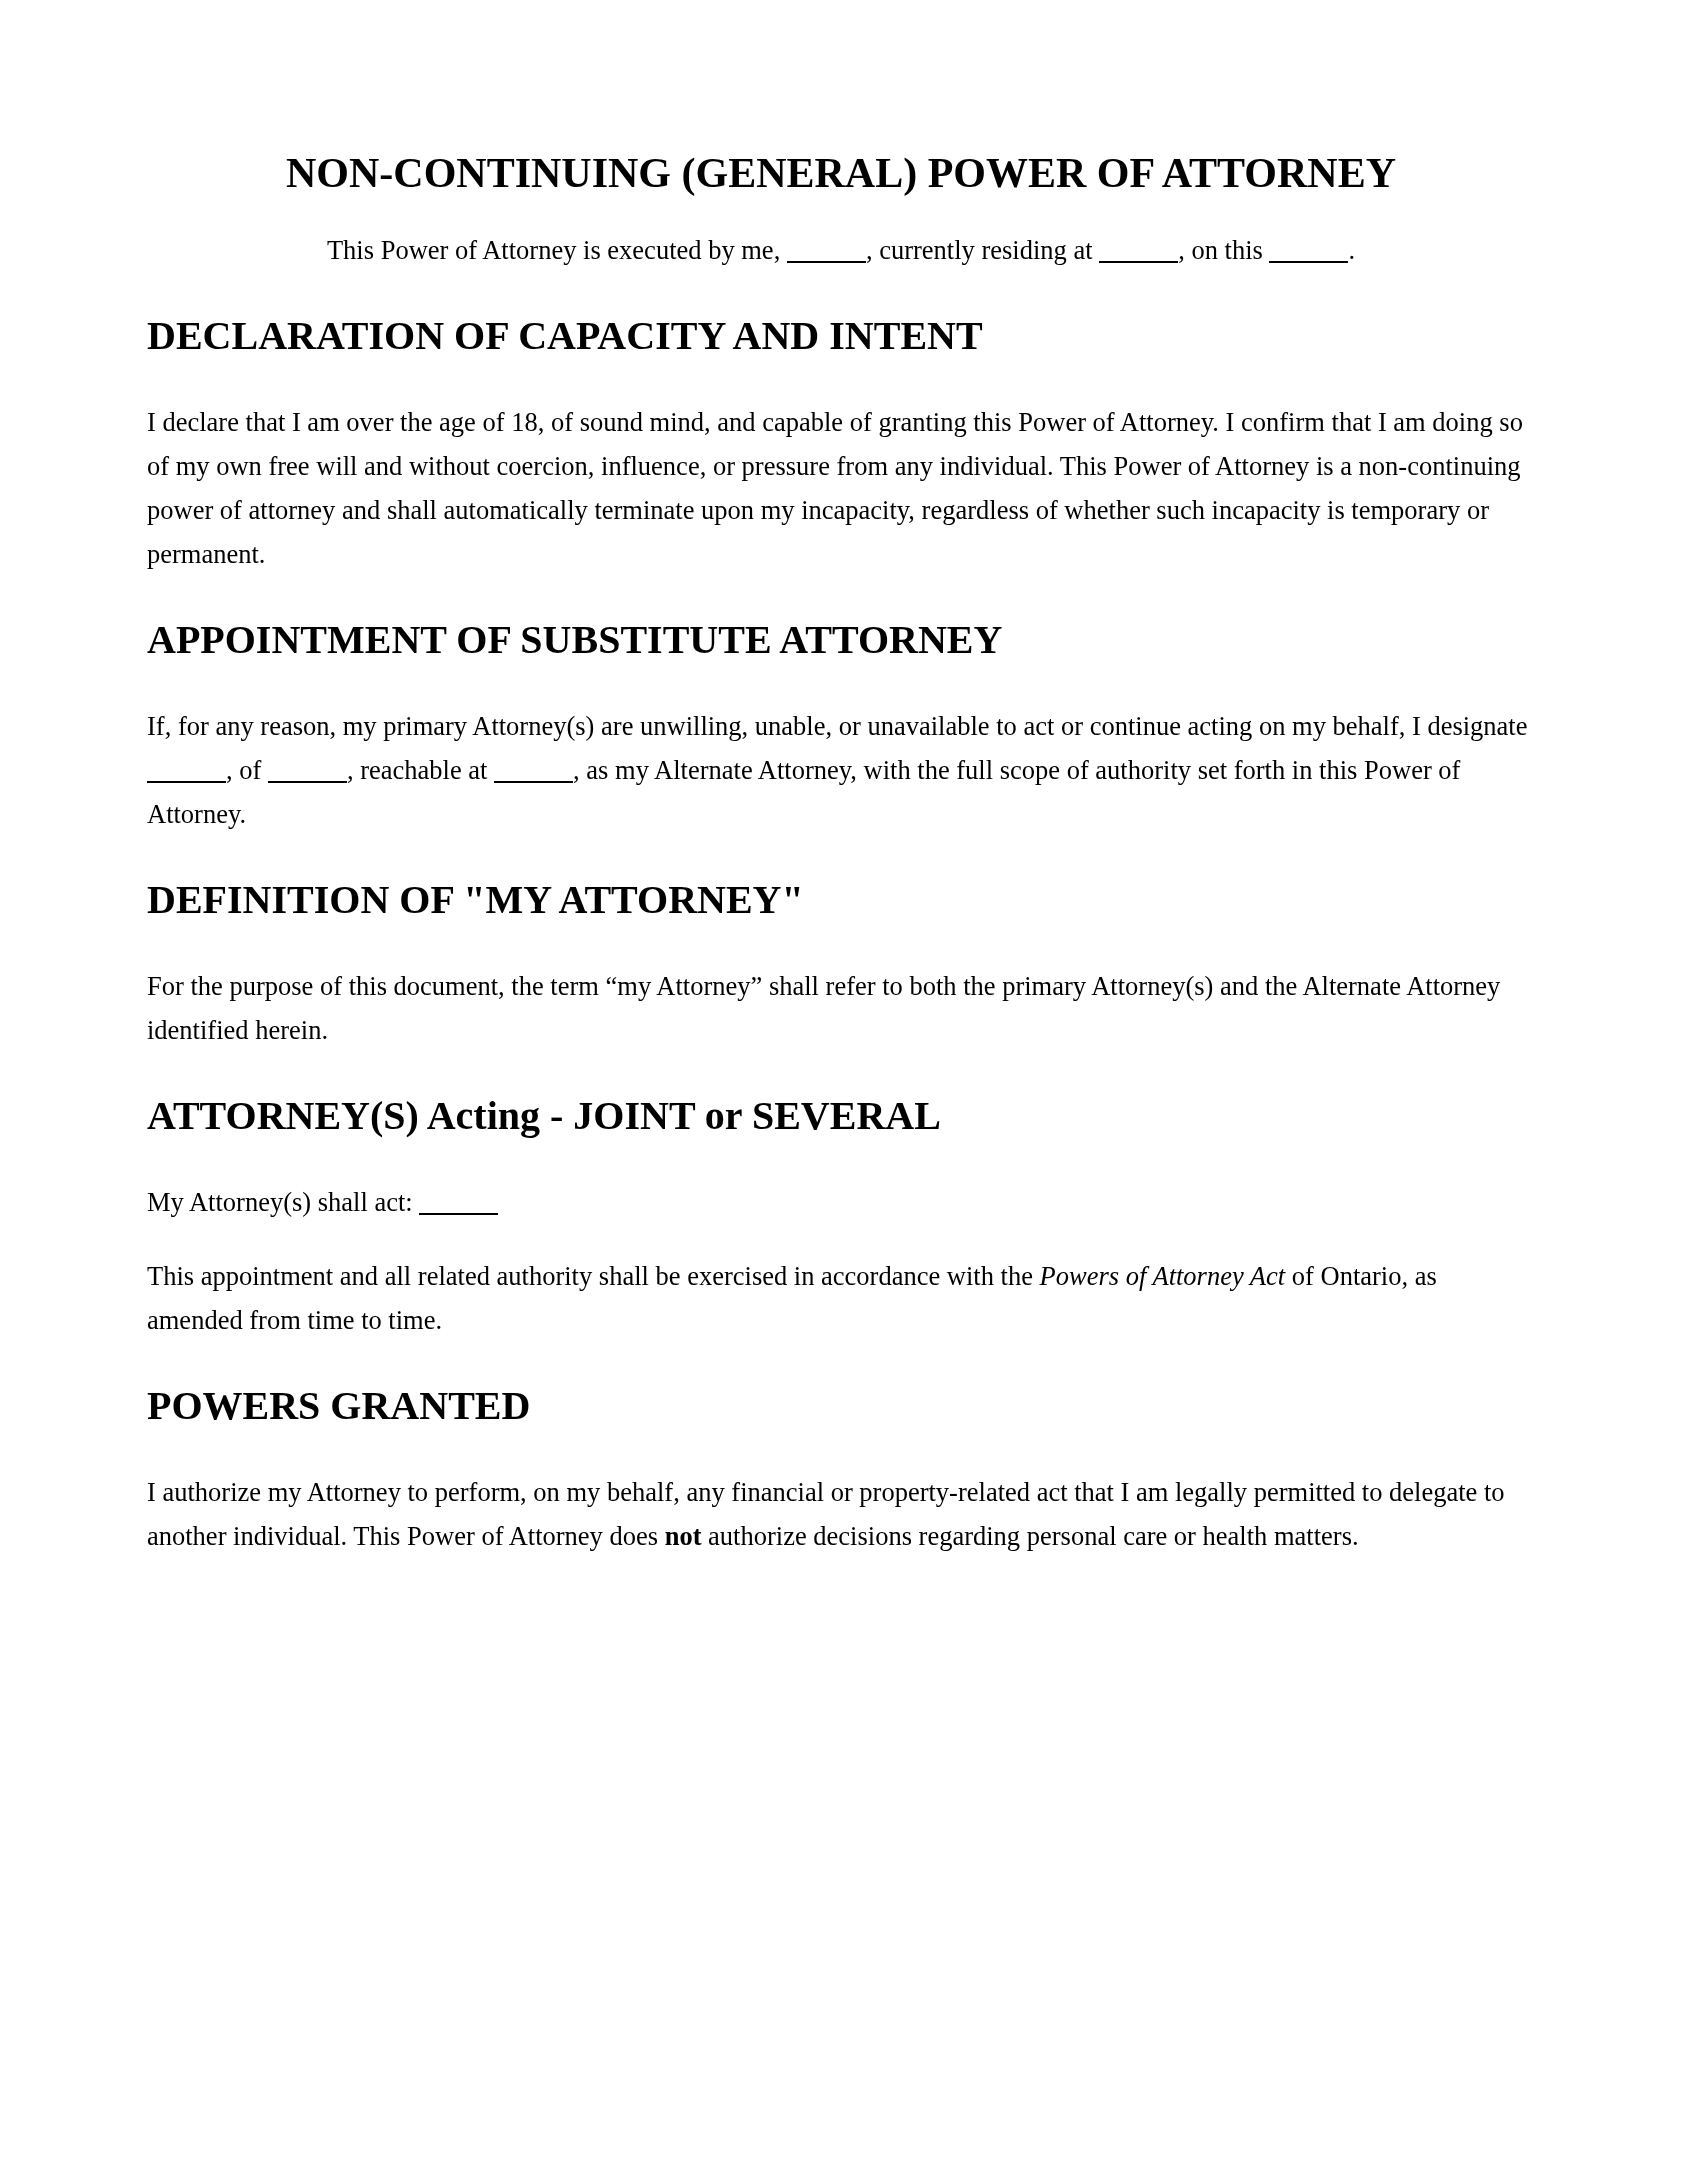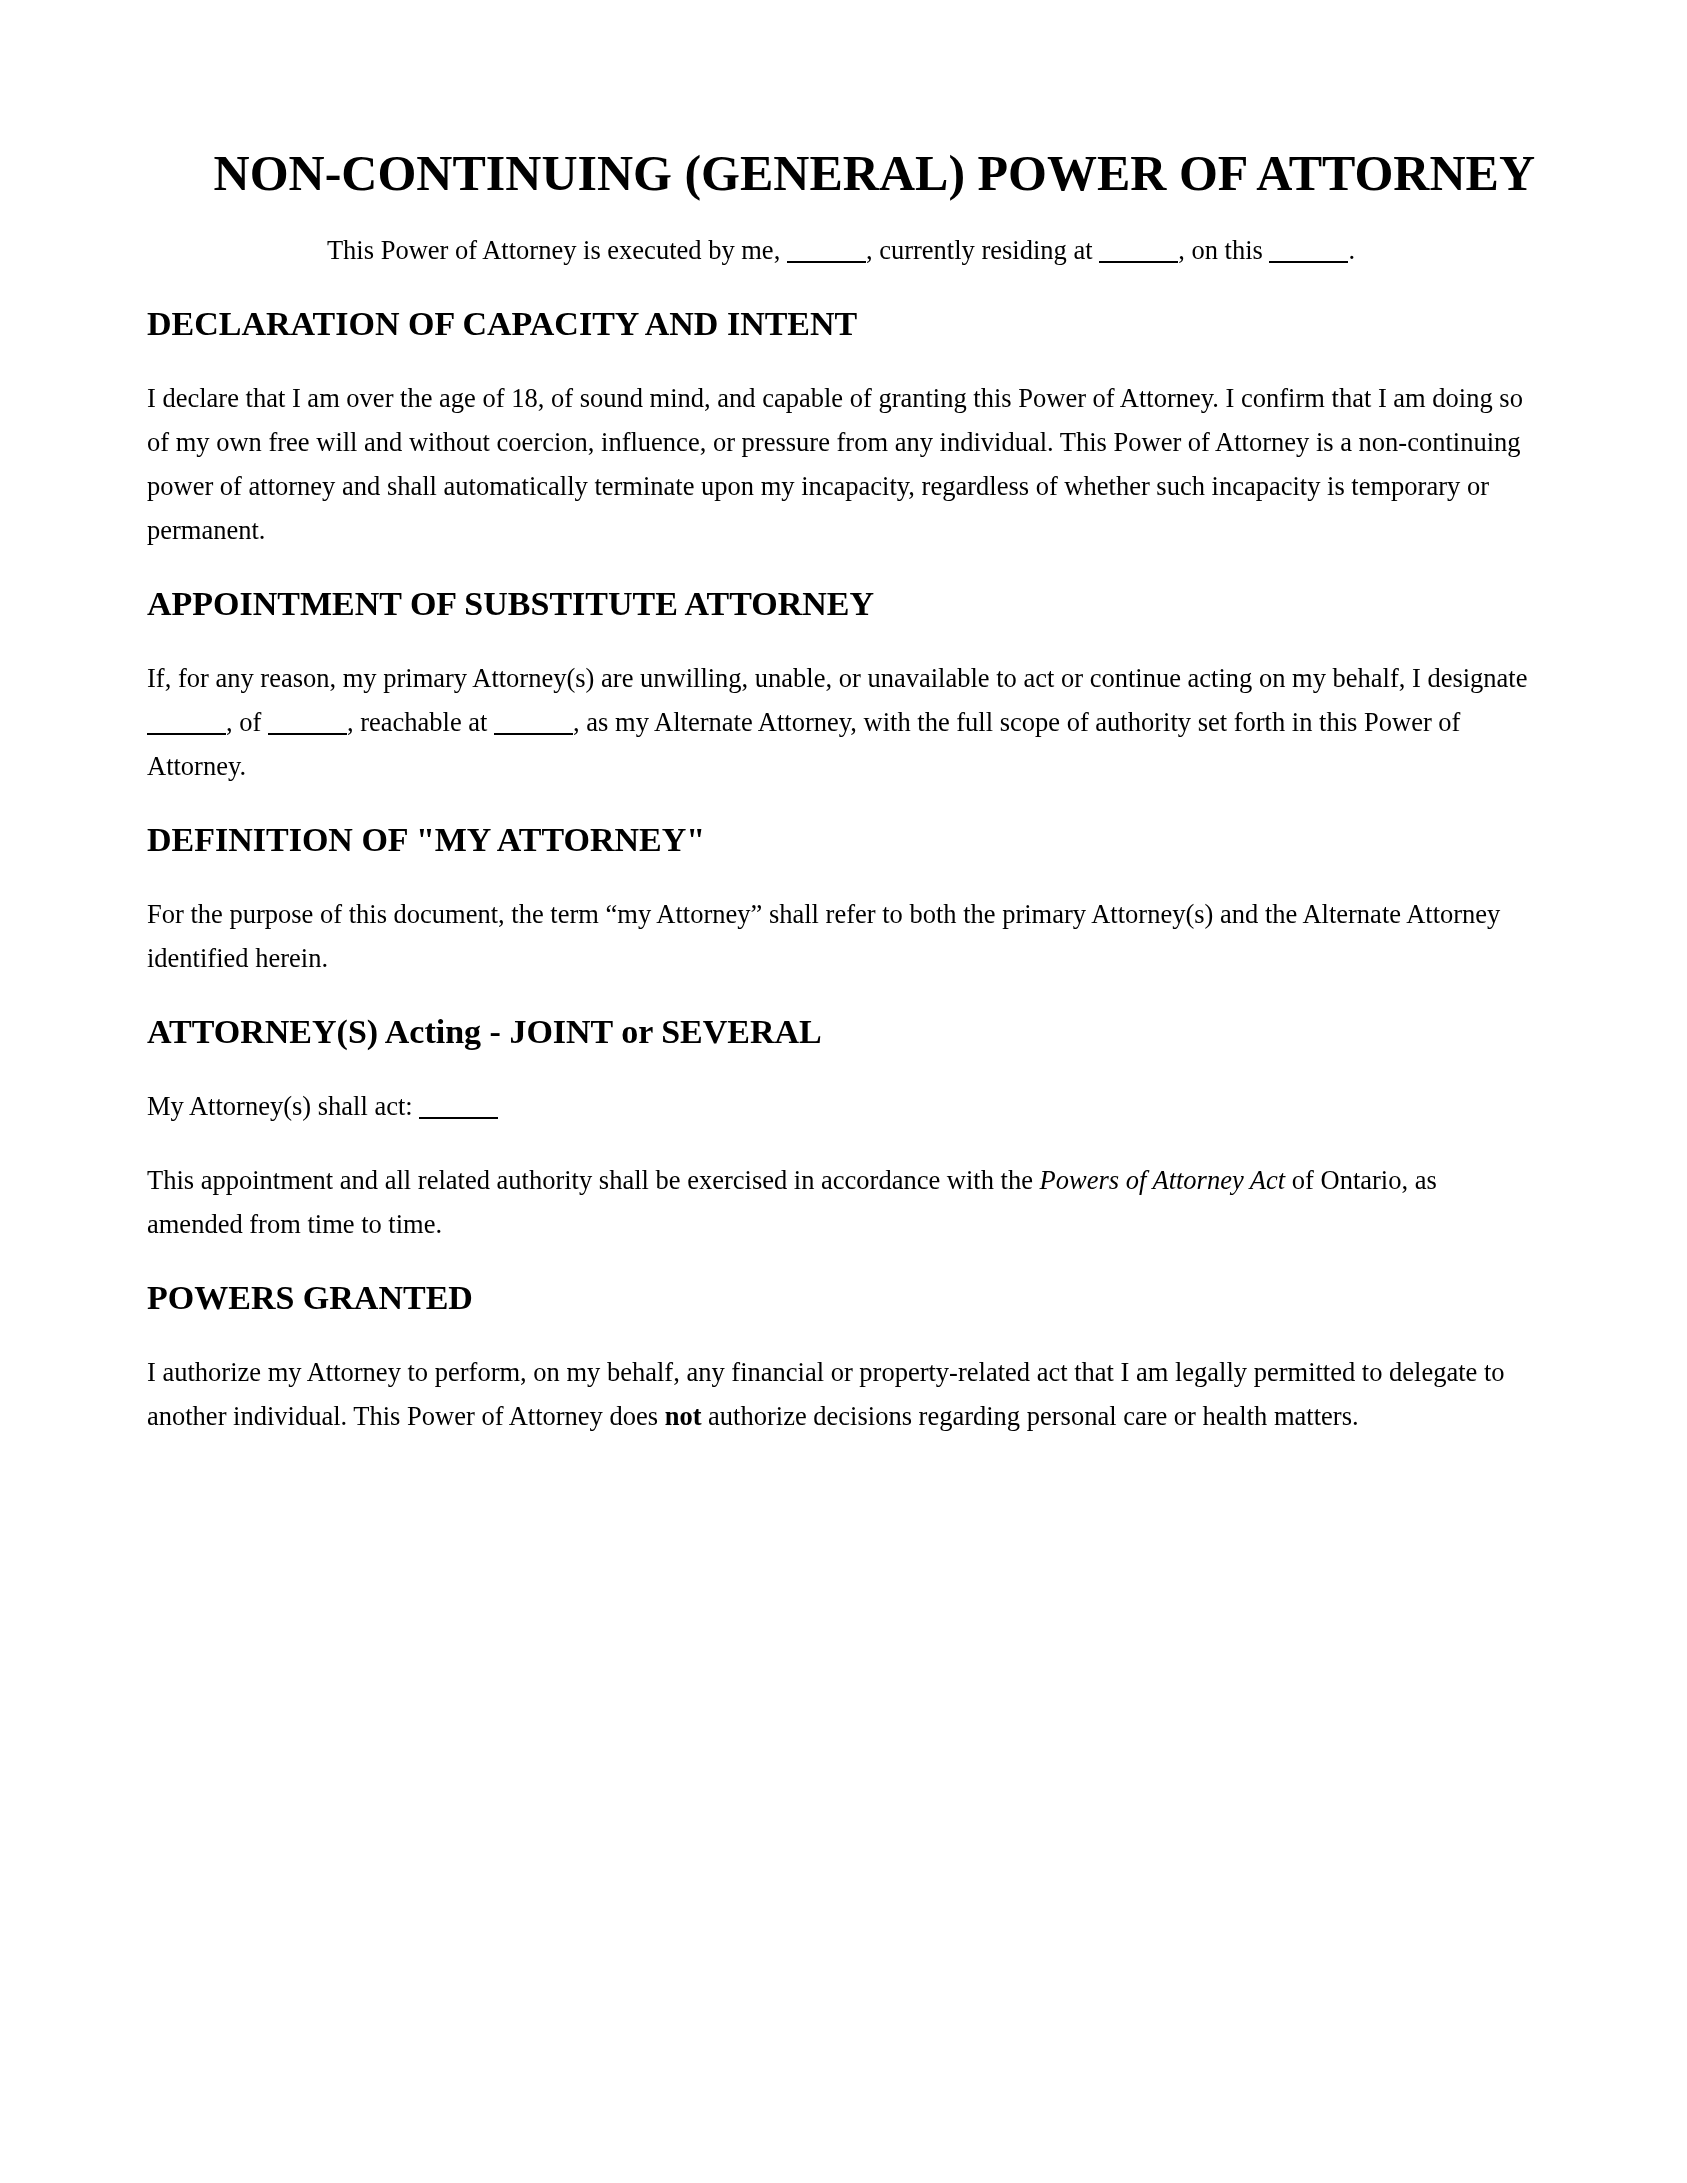--- a/index.html
+++ b/index.html
@@ -15,31 +15,31 @@
     background: #ffffff;
     color: #000000;
     padding: 122px 152px 79px 147px;
     font-family: "Liberation Serif", "DejaVu Serif", serif;
     font-size: 26.5px;
     line-height: 44px;
     overflow: hidden;
     text-align: left;
   }
   h1.doc-title {
-    font-size: 50px;
+    font-size: 42px;
     line-height: 103px;
     font-weight: bold;
-    text-align: right;
+    text-align: center;
     margin: 0 0 3.3px 0;
   }
   h2.sec-heading {
-    font-size: 34px;
+    font-size: 40px;
     line-height: 44px;
     font-weight: bold;
-    margin: 30px 0;
+    margin: 42px 0;
   }
   p {
     margin: 30px 0;
   }
   p.intro {
     margin-top: 0;
     text-align: center;
   }
   .blank {
     display: inline-block;

